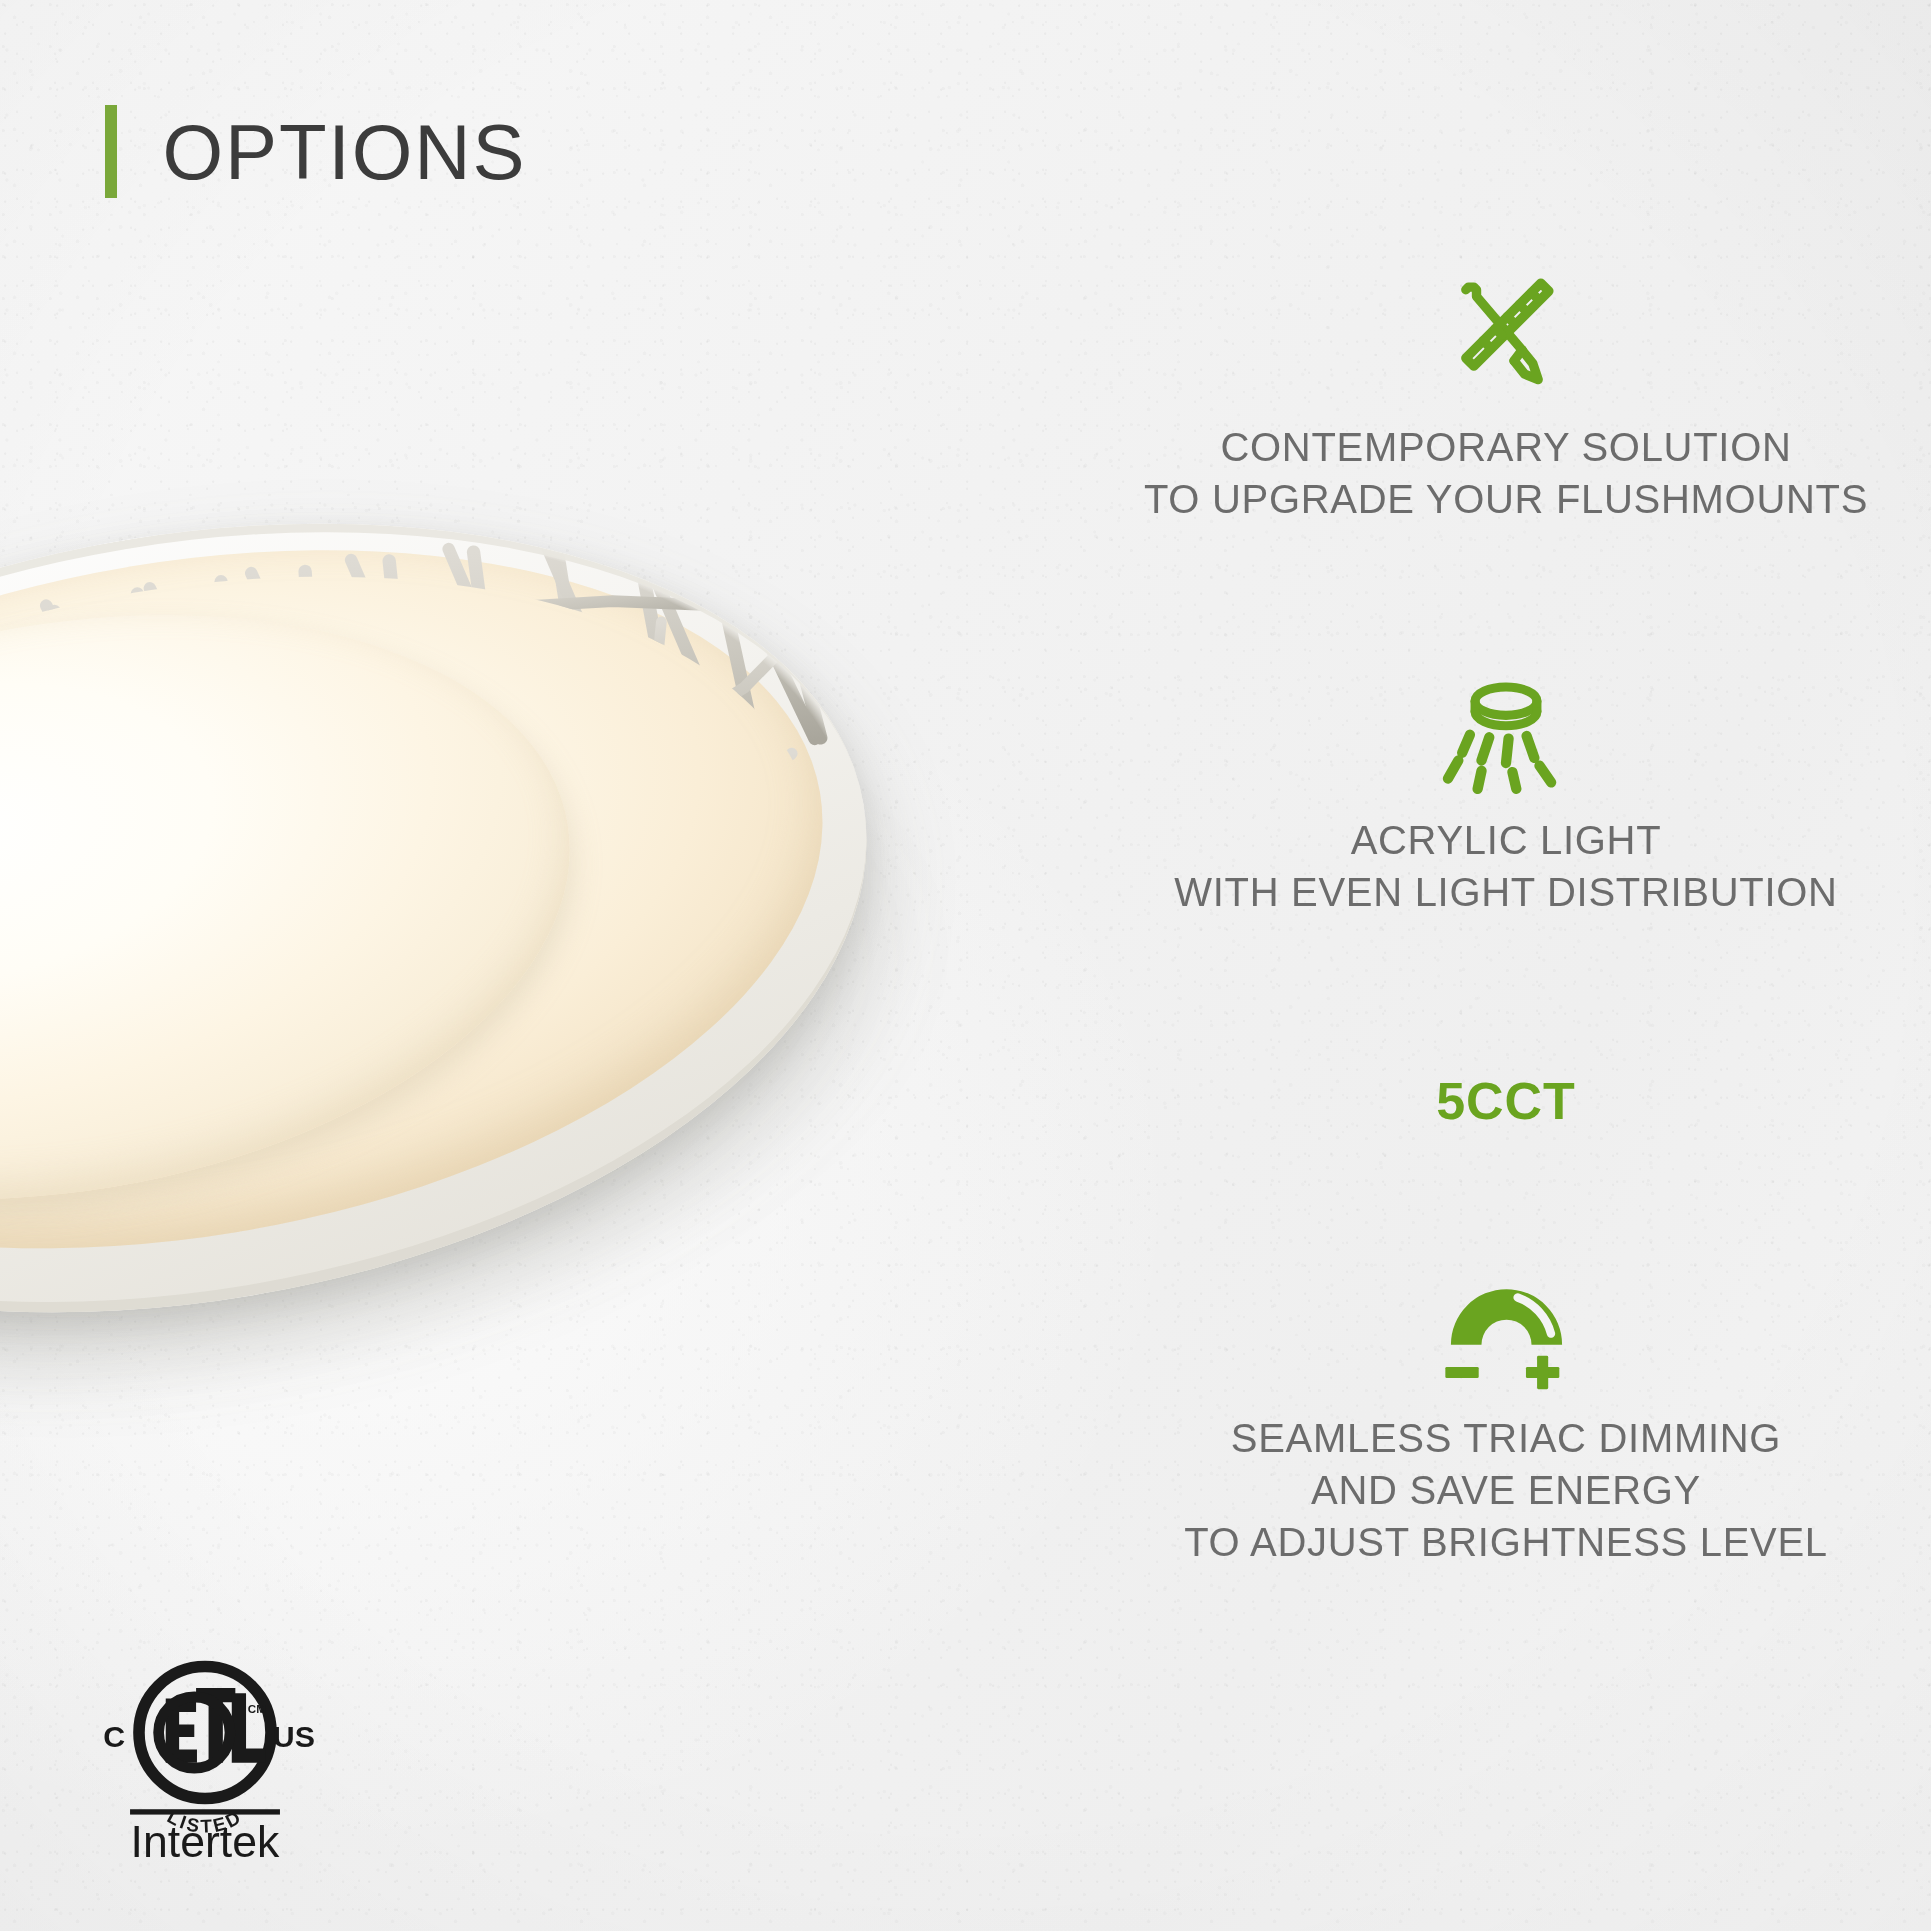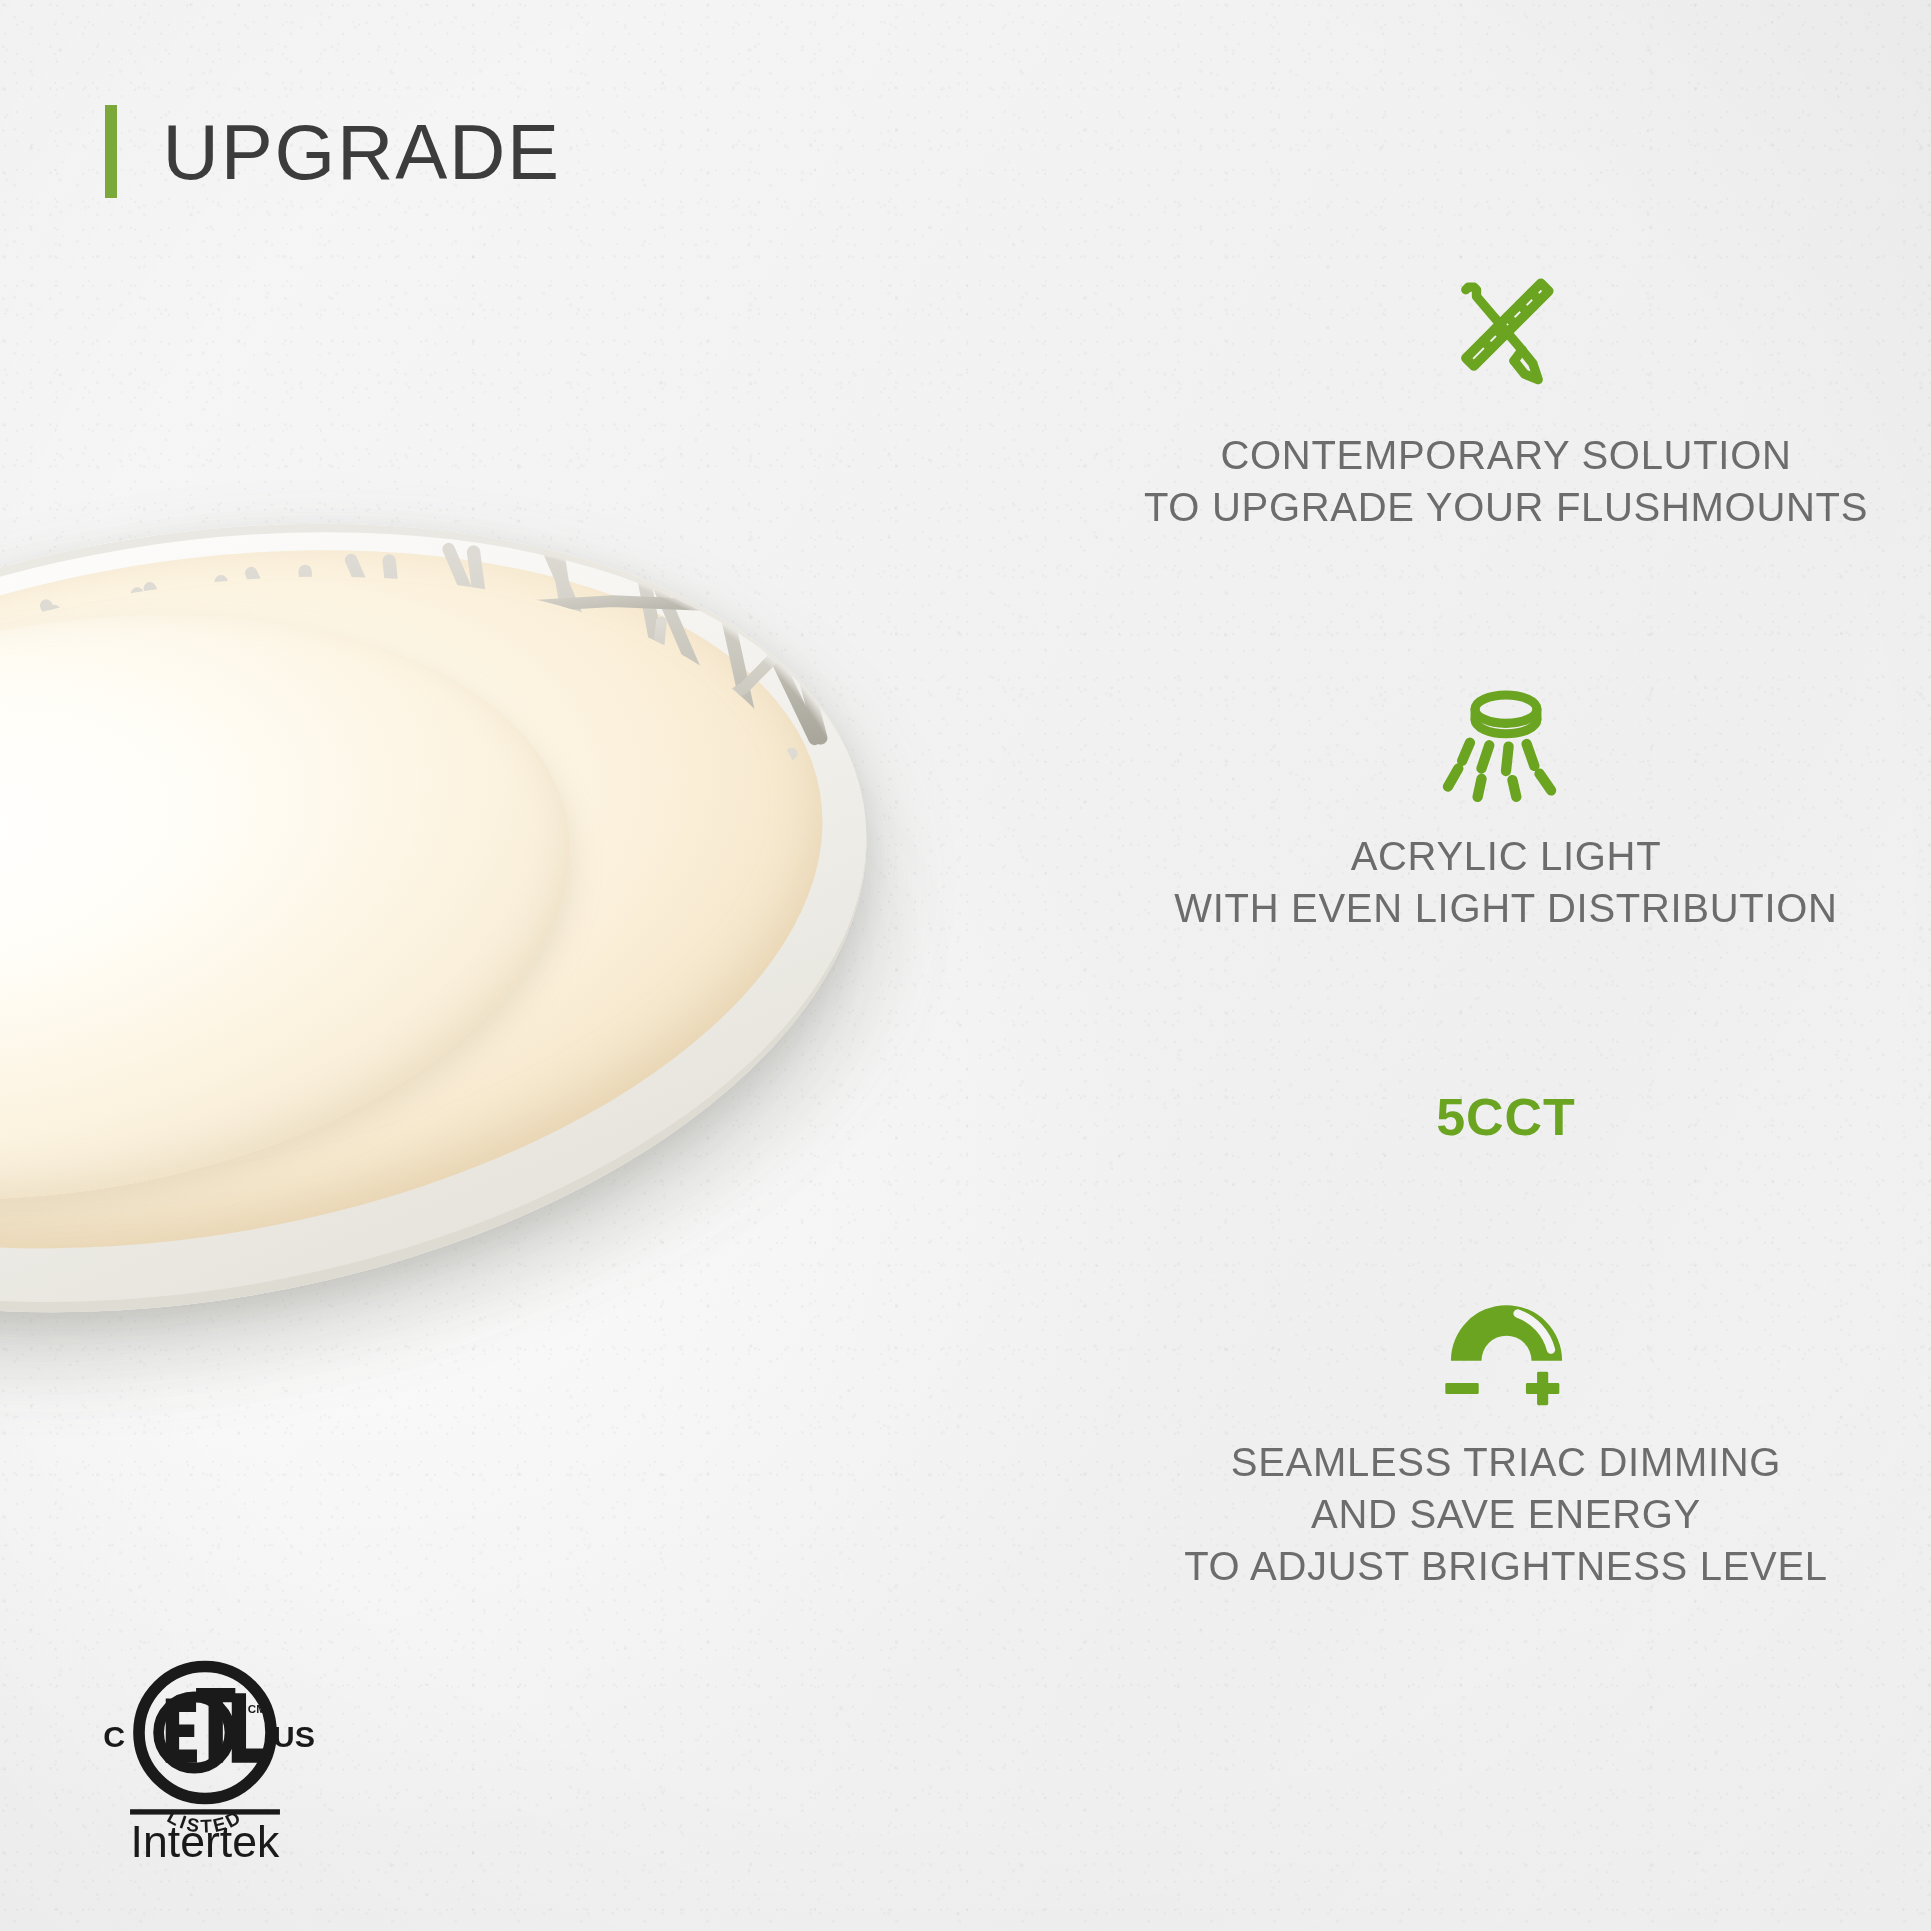--- a/index.html
+++ b/index.html
@@ -137,21 +137,21 @@
   
   .features {
     position:absolute;
     left:1056px; top:267px;
     width:900px;
     display:flex; flex-direction:column; align-items:center;
   }
   .feature { width:100%; display:flex; flex-direction:column; align-items:center; }
   .feature-icon { display:flex; align-items:center; justify-content:center; }
   .feature-text {
-    margin-top:28px;
+    margin-top:20px;
     text-align:center;
     font-size:40px; font-weight:400; letter-spacing:0.7px;
     line-height:1.30; color:#6c6c6c;
   }
   .feature-heading {
     font-size:52px; font-weight:700; letter-spacing:0.9px;
     color:#6aa420; line-height:1;
   }
   .feature-heading + .feature-text { margin-top:41px; }
 
@@ -168,21 +168,21 @@
 
 <div id="page">
 
   <div class="wall"></div>
   <div class="wall-grain"></div>
   <div class="wall-speckle"></div>
   <div class="wall-vignette"></div>
 
   <div class="header">
     <div class="header-bar"></div>
-    <div class="header-title">UPGRADE</div>
+    <div class="header-title">OPTIONS</div>
   </div>
 
   <div class="product">
     <div class="prod-shadow"></div>
     <div class="fixture-outer">
       <div class="lens">
         <div class="lens-hi"></div>
       </div>
       <div class="dome"></div>
 

